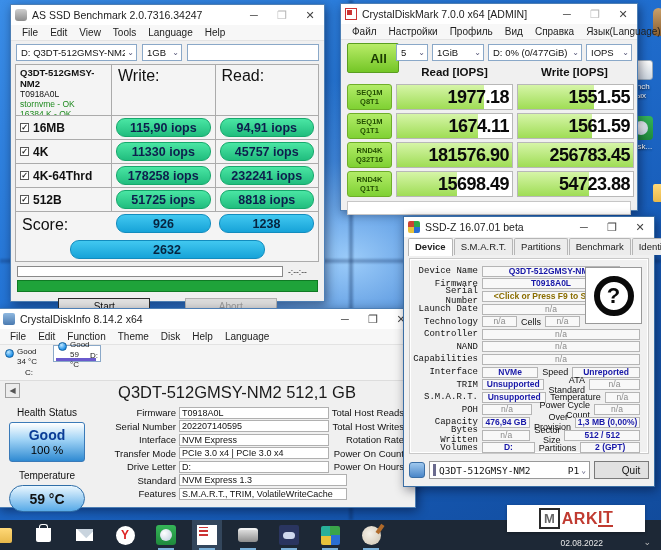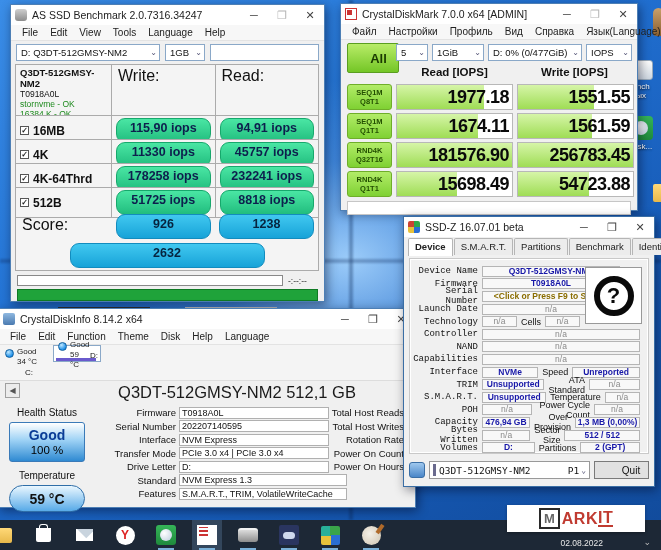--- a/index.html
+++ b/index.html
@@ -46,21 +46,21 @@
   .asd-cell { border:1px solid #ababab; background:#f4f4f4; margin:-1px 0 0 -1px; }
   .asd-info { padding:2px 4px; height:52px; }
   .asd-info .nm { font-size:9.5px; font-weight:bold; }
   .asd-info .ln { font-size:8.5px; }
   .asd-info .ok { color:#1e8a1e; }
   .asd-rw { font-size:16px; padding:2px 6px; color:#111; }
   .asd-row { display:grid; grid-template-columns:96px 1fr 1fr; height:24px; }
   .asd-lab { display:flex; align-items:center; gap:4px; padding-left:4px; font-size:12px; font-weight:bold; }
   .cb { width:9px; height:9px; border:1px solid #555; background:#fff; display:flex; align-items:center; justify-content:center; font-size:8px; color:#222; flex:none; }
   .pill { margin:2px 4px; border-radius:9px; background:linear-gradient(#4ae6a4,#21bd7e); border:1px solid #17a86c;
-          color:#0d1f4d; font-weight:bold; font-size:12.5px; text-align:center; line-height:18px; height:25px; }
+          color:#0d1f4d; font-weight:bold; font-size:12.5px; text-align:center; line-height:18px; height:19px; }
   .pill.blue { background:linear-gradient(#41c8f0,#17a3d8); border-color:#128cbe; color:#06243f; }
   .asd-score { display:grid; grid-template-columns:96px 1fr 1fr; }
   .asd-score .sl { font-size:16px; padding:4px 6px; }
   .asd-total { display:flex; justify-content:center; }
   .asd-total .pill { width:195px; }
   .asd-prog { display:flex; align-items:center; gap:5px; margin:4px 6px 2px; }
   .asd-bar { flex:1; height:11px; border:1px solid #898989; background:#fff; }
   .asd-eta { font-size:8.5px; color:#333; width:30px; }
   .asd-green { margin:3px 6px; height:12px; background:#1fa33a; border:1px solid #0f7a24; }
   .asd-btns { display:flex; justify-content:space-around; padding:3px 30px; }
@@ -215,21 +215,21 @@
     </div>
     <div class="menubar">
       <span class="mi">File</span>
       <span class="mi">Edit</span>
       <span class="mi">View</span>
       <span class="mi">Tools</span>
       <span class="mi">Language</span>
       <span class="mi">Help</span>
     </div>
     <div class="asd-toolbar">
-      <div class="sel" style="width:144px;">
+      <div class="sel" style="width:121px;">
         <span class="sel-t">D: Q3DT-512GMSY-NM2</span>
         <span class="chev">⌄</span>
       </div>
       <div class="sel" style="width:40px;">
         <span class="sel-t">1GB</span>
         <span class="chev">⌄</span>
       </div>
       <div class="sel" style="flex:1;"></div>
     </div>
     <div class="asd-table">

